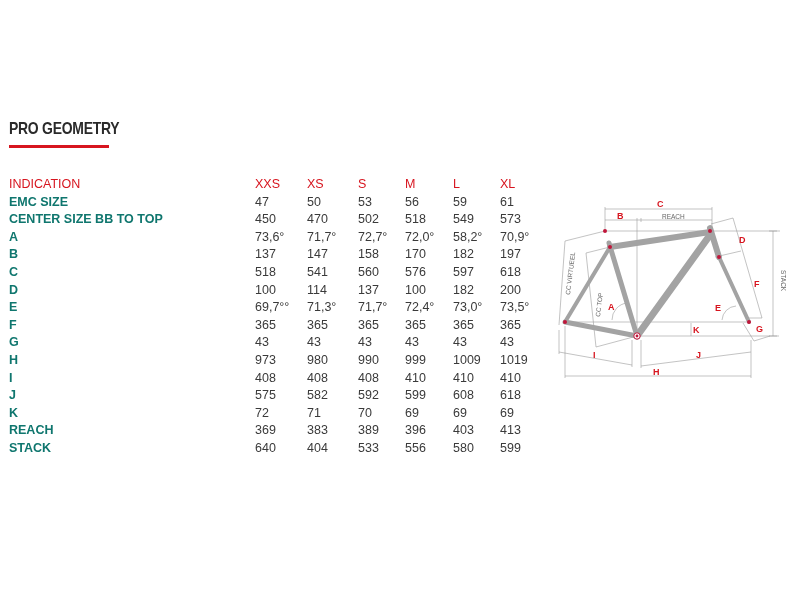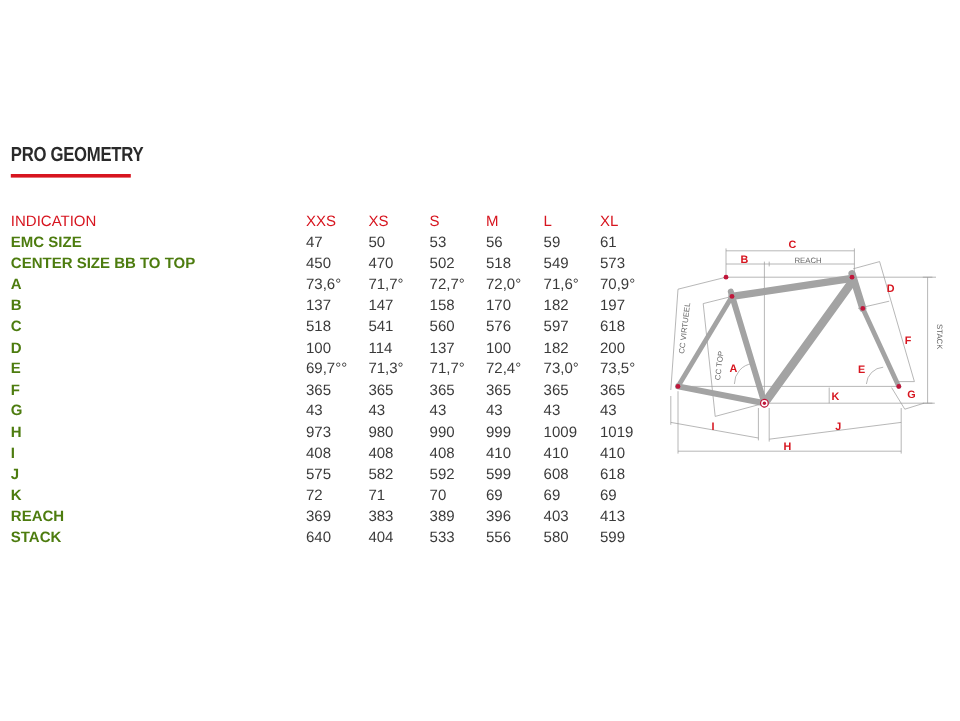--- a/index.html
+++ b/index.html
@@ -6,21 +6,21 @@
   body { width:800px; height:601px; position:relative; overflow:hidden;
          font-family:"Liberation Sans", sans-serif; color:#2b2b2b; }
   .title { position:absolute; left:9px; top:119px; font-family:"Liberation Sans", sans-serif;
            font-weight:bold; font-size:17px; letter-spacing:-0.3px; color:#2a2a2a;
            transform:scaleX(0.82); transform-origin:left top; line-height:20px; }
   .title-underline { position:absolute; left:9px; top:145px; width:100px; height:3px; background:#d7151f; }
   table.geo { position:absolute; left:9px; top:176px; border-collapse:collapse; }
   table.geo td, table.geo th { padding:0; height:17.6px; line-height:17.6px; font-size:12.5px;
            white-space:nowrap; text-align:left; vertical-align:middle; }
   table.geo th { color:#d7151f; font-weight:normal; }
-  table.geo td.label { font-weight:bold; color:#4d7c0f; width:246px; }
+  table.geo td.label { font-weight:bold; color:#0f766e; width:246px; }
   table.geo td.val { color:#3a3a3a; }
   .c0 { width:52px; } .c1 { width:51px; } .c2 { width:47px; }
   .c3 { width:48px; } .c4 { width:47px; } .c5 { width:50px; }
   .diagram { position:absolute; left:555px; top:190px; width:240px; height:200px; }
   .diagram text.dim { fill:#d7151f; font-family:"Liberation Sans", sans-serif; font-weight:bold; font-size:9px; }
   .diagram text.lbl { fill:#666; font-family:"Liberation Sans", sans-serif; font-size:6.5px; }
 </style>
 </head>
 <body>
 
@@ -57,21 +57,21 @@
         <td class="val c3">518</td>
         <td class="val c4">549</td>
         <td class="val c5">573</td>
       </tr>
       <tr>
         <td class="label">A</td>
         <td class="val c0">73,6°</td>
         <td class="val c1">71,7°</td>
         <td class="val c2">72,7°</td>
         <td class="val c3">72,0°</td>
-        <td class="val c4">71,6°</td>
+        <td class="val c4">58,2°</td>
         <td class="val c5">70,9°</td>
       </tr>
       <tr>
         <td class="label">B</td>
         <td class="val c0">137</td>
         <td class="val c1">147</td>
         <td class="val c2">158</td>
         <td class="val c3">170</td>
         <td class="val c4">182</td>
         <td class="val c5">197</td>

